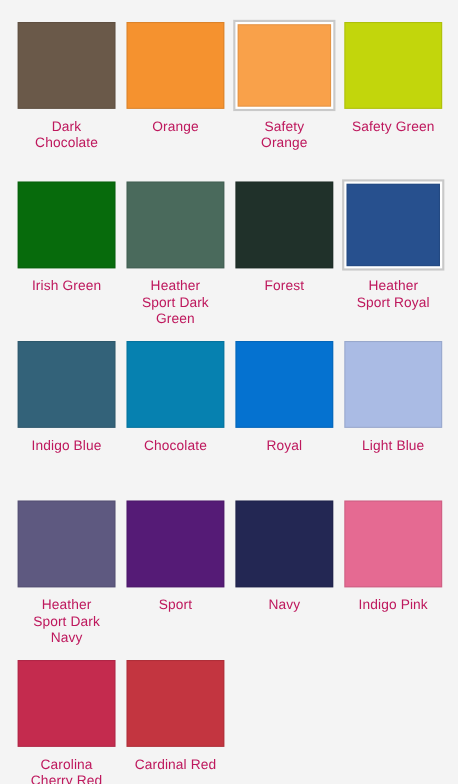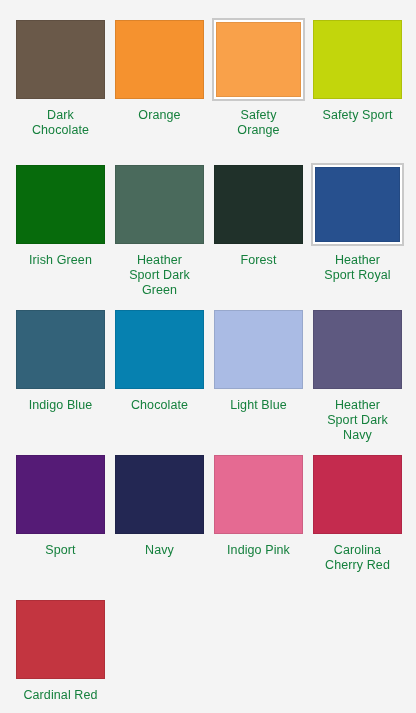--- a/index.html
+++ b/index.html
@@ -69,21 +69,21 @@
   }
 
   .swatch-box-wrap.selected .swatch-box {
     border: 1px solid rgba(0, 0, 0, 0.08);
   }
 
   .swatch-label {
     margin-top: 7px;
     font-size: 12.5px;
     line-height: 15px;
-    color: #15803d;
+    color: #be185d;
     text-align: center;
     max-width: 100px;
     letter-spacing: 0.1px;
     white-space: pre-line;
   }
 </style>
 </head>
 <body>
 
 <div class="swatch-picker">
@@ -105,21 +105,21 @@
         <div class="swatch-box-wrap selected">
           <div class="swatch-box" style="background: rgb(249, 161, 74);"></div>
         </div>
         <div class="swatch-label">Safety
 Orange</div>
       </div>
       <div class="swatch-cell row-1">
         <div class="swatch-box-wrap">
           <div class="swatch-box" style="background: rgb(194, 214, 12);"></div>
         </div>
-        <div class="swatch-label">Safety Sport</div>
+        <div class="swatch-label">Safety Green</div>
       </div>
       <div class="swatch-cell row-1">
         <div class="swatch-box-wrap">
           <div class="swatch-box" style="background: rgb(7, 107, 12);"></div>
         </div>
         <div class="swatch-label">Irish Green</div>
       </div>
       <div class="swatch-cell row-1">
         <div class="swatch-box-wrap">
           <div class="swatch-box" style="background: rgb(74, 106, 92);"></div>
@@ -146,20 +146,26 @@
           <div class="swatch-box" style="background: rgb(51, 98, 121);"></div>
         </div>
         <div class="swatch-label">Indigo Blue</div>
       </div>
       <div class="swatch-cell row-2">
         <div class="swatch-box-wrap">
           <div class="swatch-box" style="background: rgb(6, 129, 176);"></div>
         </div>
         <div class="swatch-label">Chocolate</div>
       </div>
+      <div class="swatch-cell row-2">
+        <div class="swatch-box-wrap">
+          <div class="swatch-box" style="background: rgb(5, 114, 208);"></div>
+        </div>
+        <div class="swatch-label">Royal</div>
+      </div>
       <div class="swatch-cell row-3">
         <div class="swatch-box-wrap">
           <div class="swatch-box" style="background: rgb(170, 187, 228);"></div>
         </div>
         <div class="swatch-label">Light Blue</div>
       </div>
       <div class="swatch-cell row-3">
         <div class="swatch-box-wrap">
           <div class="swatch-box" style="background: rgb(94, 89, 128);"></div>
         </div>

